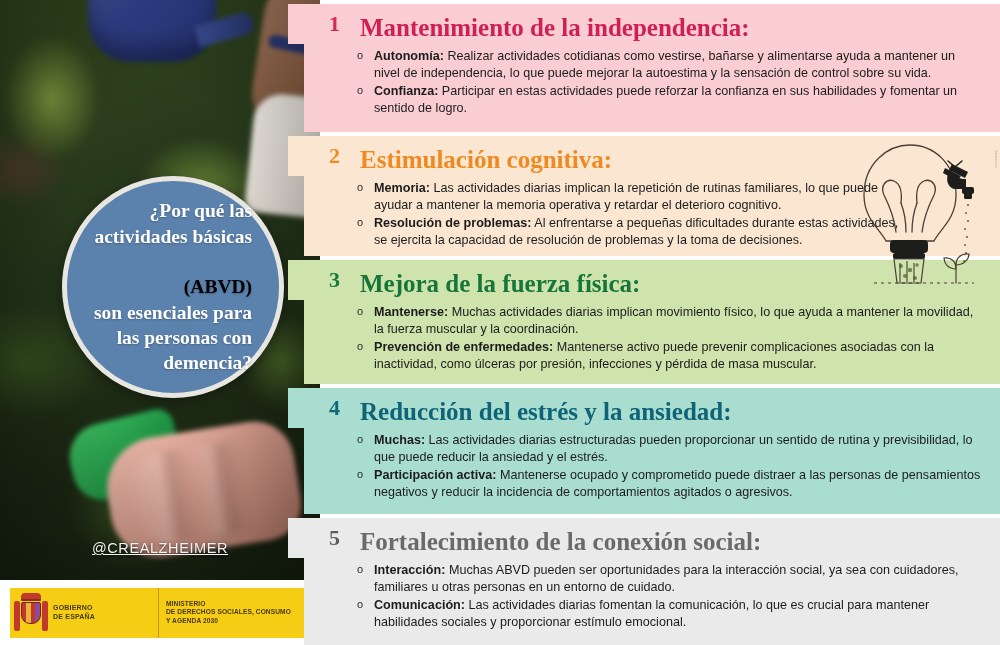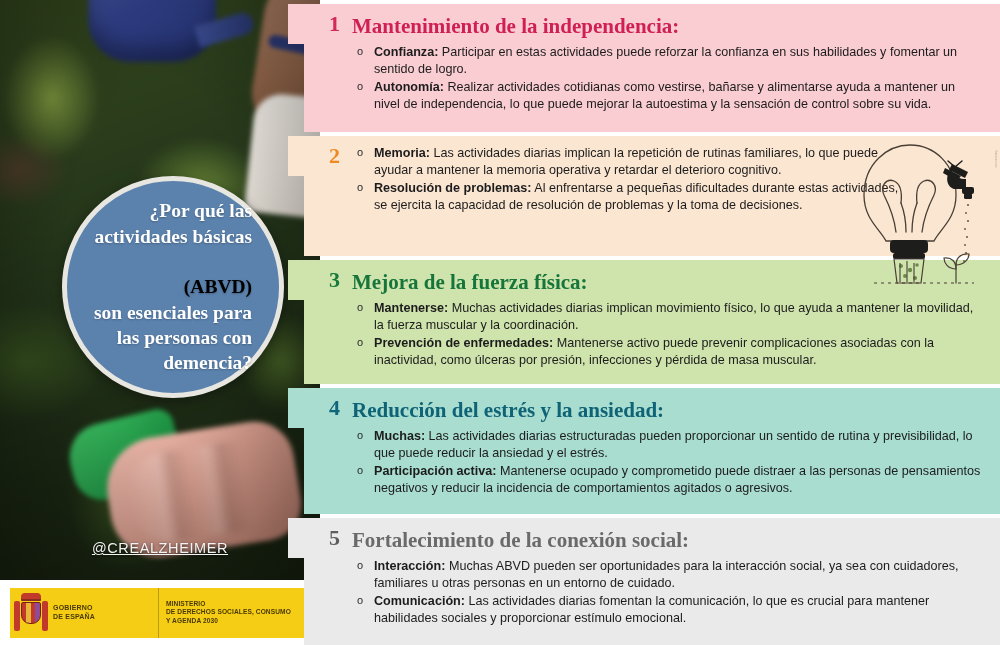--- a/index.html
+++ b/index.html
@@ -290,23 +290,23 @@
   .num-pill::before {
     content: ""; position: absolute;
     left: 0; top: 0; width: 64px; height: 40px;
     border-radius: 0 0 34px 0;
     background: inherit;
   }
   .num-txt { position: relative; z-index: 2; }
   .sec-head {
     font-family: "Liberation Serif", serif;
     font-weight: bold;
-    font-size: 21px;
+    font-size: 25px;
     line-height: 1.05;
-    margin: 0 0 7px 8px;
+    margin: 0 0 7px 16px;
     padding-top: 2px;
   }
   ul.bullets { list-style: none; margin: 0 0 0 10px; padding: 0; }
   ul.bullets li {
     position: relative;
     padding-left: 20px;
     margin-bottom: 2px;
     font-size: 12.6px;
     line-height: 1.32;
     color: #1c1c1c;
@@ -435,29 +435,30 @@
   </div>
 
   <div class="sections">
 
     <div class="section" id="sec1">
       <div class="num-pill">
         <span class="num-txt">1</span>
       </div>
       <div class="sec-head">Mantenimiento de la independencia:</div>
       <ul class="bullets">
+        <li><b>Autonomía:</b><span> Realizar actividades cotidianas como vestirse, bañarse y alimentarse ayuda a mantener un nivel de independencia, lo que puede mejorar la autoestima y la sensación de control sobre su vida.</span></li>
         <li><b>Confianza:</b><span> Participar en estas actividades puede reforzar la confianza en sus habilidades y fomentar un sentido de logro.</span></li>
-        <li><b>Autonomía:</b><span> Realizar actividades cotidianas como vestirse, bañarse y alimentarse ayuda a mantener un nivel de independencia, lo que puede mejorar la autoestima y la sensación de control sobre su vida.</span></li>
       </ul>
     </div>
 
     <div class="section" id="sec2">
       <div class="num-pill">
         <span class="num-txt">2</span>
       </div>
+      <div class="sec-head">Estimulación cognitiva:</div>
       <ul class="bullets" style="width:560px">
         <li><b>Memoria:</b><span> Las actividades diarias implican la repetición de rutinas familiares, lo que puede ayudar a mantener la memoria operativa y retardar el deterioro cognitivo.</span></li>
         <li><b>Resolución de problemas:</b><span> Al enfrentarse a pequeñas dificultades durante estas actividades, se ejercita la capacidad de resolución de problemas y la toma de decisiones.</span></li>
       </ul>
     </div>
 
     <div class="section" id="sec3">
       <div class="num-pill">
         <span class="num-txt">3</span>
       </div>

